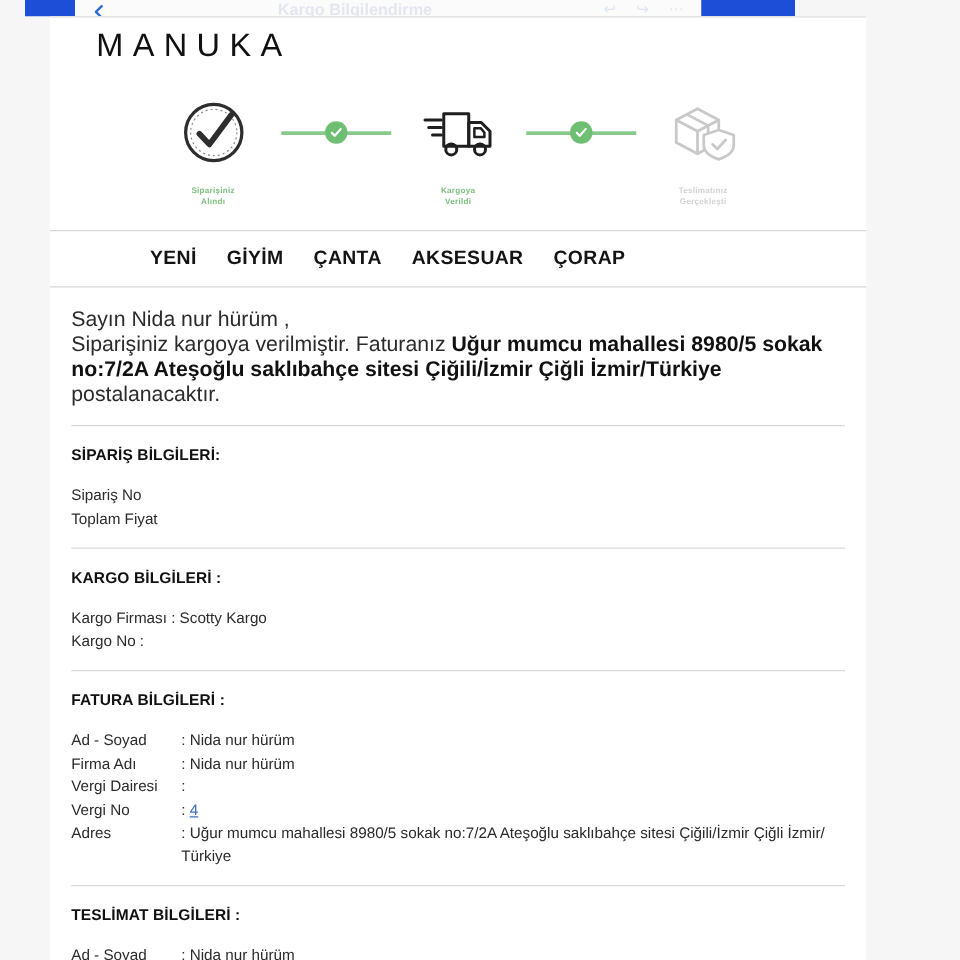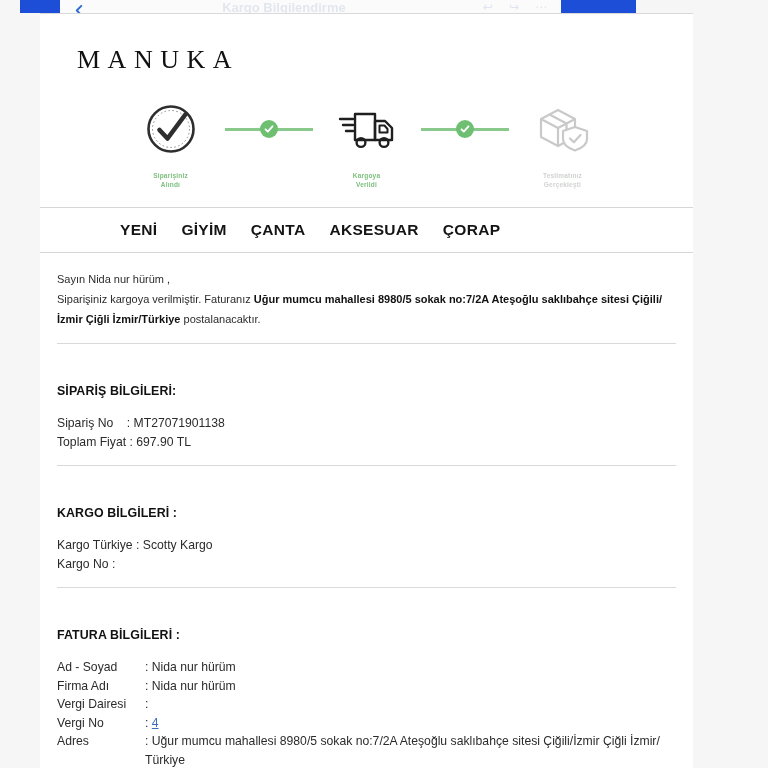--- a/index.html
+++ b/index.html
@@ -86,22 +86,22 @@
   .inner {
     padding: 0 17px;
   }
 
   
   .brand {
     font-size: 26px;
     letter-spacing: 7.5px;
     font-weight: 400;
     color: #111;
-    padding: 32px 0 8px 37px;
-    font-family: Liberation Serif, serif;
+    padding: 8px 0 8px 37px;
+    font-family: Liberation Sans, sans-serif;
   }
 
   
   .tracker {
     display: flex;
     align-items: flex-start;
     justify-content: center;
     padding: 18px 0 6px 0;
     gap: 0;
   }
@@ -170,41 +170,40 @@
     font-weight: 700;
     color: #141414;
     letter-spacing: .3px;
     white-space: nowrap;
     cursor: pointer;
   }
 
   
   .body-text {
     padding: 16px 0 14px 0;
-    font-size: 11px;
+    font-size: 17px;
     line-height: 20px;
     color: #2b2b2b;
   }
   .body-text p { margin: 0; }
   .body-text b { font-weight: 700; color: #111; }
 
   .rule {
     border-top: 1px solid #d9d9d9;
     height: 0;
   }
 
   
   .section { padding: 16px 0 14px 0; }
   .section-title {
     font-size: 12.4px;
     font-weight: 700;
     color: #111;
     letter-spacing: .1px;
     margin-bottom: 16px;
-    margin-top: 24px;
   }
 
   .kv {
     display: flex;
     font-size: 12.2px;
     line-height: 18.5px;
     color: #2b2b2b;
     justify-content: space-between;
   }
   .kv .k {
@@ -334,34 +333,32 @@
       <p>Sayın Nida nur hürüm ,</p>
       <p><span>Siparişiniz kargoya verilmiştir. Faturanız </span><b>Uğur mumcu mahallesi 8980/5 sokak no:7/2A Ateşoğlu saklıbahçe sitesi Çiğili/İzmir Çiğli İzmir/Türkiye</b><span> postalanacaktır.</span></p>
     </div>
 
     <div class="rule"></div>
 
     <div class="section">
       <div class="section-title">SİPARİŞ BİLGİLERİ:</div>
       <div class="kv narrow">
         <span class="k">Sipariş No    </span>
-        <span class="v">: MT27071901138</span>
       </div>
       <div class="kv narrow">
         <span class="k">Toplam Fiyat </span>
-        <span class="v">: 697.90 TL</span>
       </div>
     </div>
 
     <div class="rule"></div>
 
     <div class="section">
       <div class="section-title">KARGO BİLGİLERİ :</div>
       <div class="kv narrow">
-        <span class="k">Kargo Türkiye </span>
+        <span class="k">Kargo Firması </span>
         <span class="v">: Scotty Kargo</span>
       </div>
       <div class="kv narrow">
         <span class="k">Kargo No </span>
         <span class="v">:</span>
       </div>
     </div>
 
     <div class="rule"></div>
 

